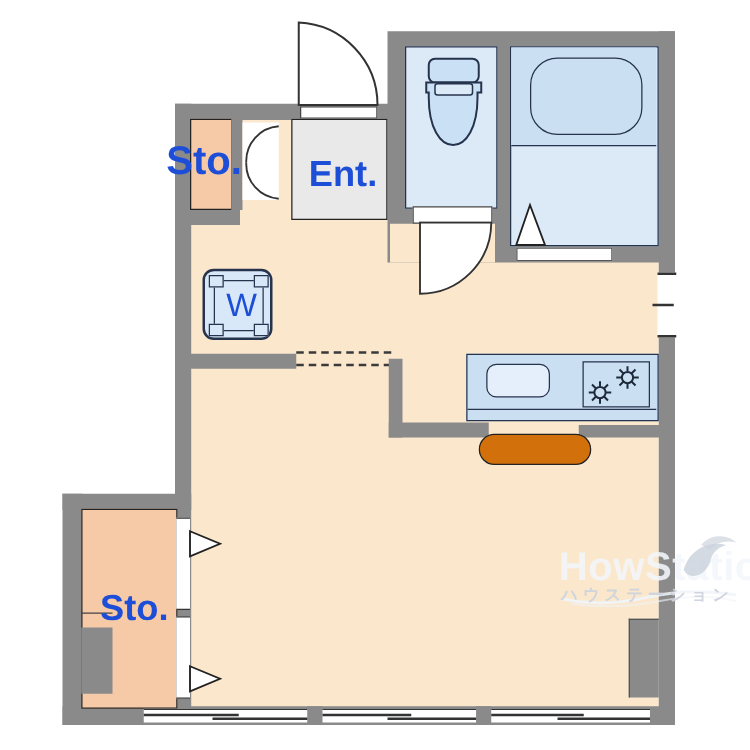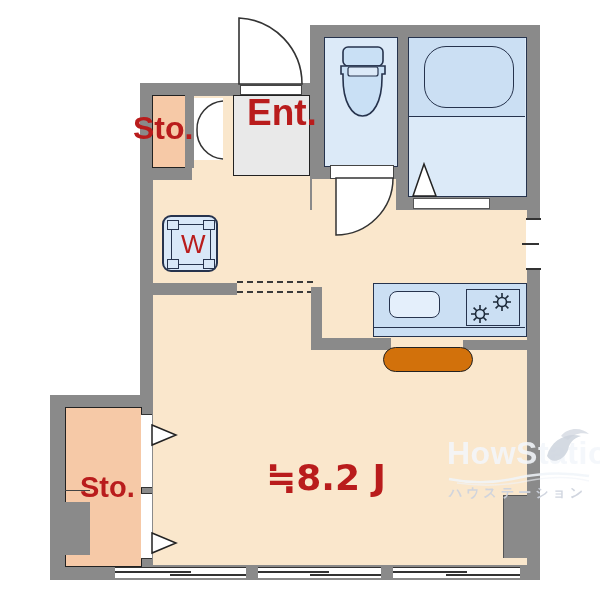--- a/index.html
+++ b/index.html
@@ -4,21 +4,21 @@
 <style>
   html,body{margin:0;padding:0;background:#fff;}
   #canvas{position:relative;width:600px;height:600px;background:#ffffff;overflow:hidden;
           font-family:"Liberation Sans","DejaVu Sans",sans-serif;}
   .abs{position:absolute;}
   .wall{position:absolute;background:#8A8A8A;}
   .floor{position:absolute;background:#FAE7CC;}
   .salmon{position:absolute;background:#F6C9A7;border:1.5px solid #222;box-sizing:border-box;}
   .wet{position:absolute;background:#DCEAF8;border:1.5px solid #26334D;box-sizing:border-box;}
   .white{position:absolute;background:#FFFFFF;}
-  .lbl{position:absolute;color:#b91c1c;font-weight:600;white-space:nowrap;line-height:1;}
+  .lbl{position:absolute;color:#1d4ed8;font-weight:600;white-space:nowrap;line-height:1;}
   .dash{position:absolute;border-top:2px dashed #3a3a3a;height:0;}
   .winline{position:absolute;background:#333;height:1.5px;}
   svg{display:block;}
 </style>
 </head>
 <body>
 
 <div id="canvas">
 
   <div class="floor" style="left:153px;top:95px;width:374px;height:472px;"></div>
@@ -40,21 +40,21 @@
   <div class="wall" style="left:185px;top:95px;width:9px;height:73px;"></div>
   <div class="white" style="left:194px;top:98px;width:29px;height:62px;"></div>
   <svg class="abs" style="left:192px;top:97px;" width="34" height="66" viewBox="0 0 34 66">
     <path d="M31,4 A28,28 0 0 0 5,33" fill="none" stroke="#333" stroke-width="1.5"></path>
     <path d="M31,62 A28,28 0 0 1 5,33" fill="none" stroke="#333" stroke-width="1.5"></path>
   </svg>
   <div class="wall" style="left:140px;top:168px;width:52px;height:12px;"></div>
   <div class="lbl" style="left:133px;top:112px;font-size:32px;">Sto.</div>
 
   <div class="abs" style="left:233px;top:95px;width:77px;height:81px;background:#E9E9E9;border:1.5px solid #222;box-sizing:border-box;"></div>
-  <div class="lbl" style="left:247px;top:94px;font-size:37px;">Ent.</div>
+  <div class="lbl" style="left:247px;top:126px;font-size:29px;">Ent.</div>
 
   <div class="wet" style="left:324px;top:37px;width:74px;height:130px;"></div>
   <svg class="abs" style="left:336px;top:44px;" width="54" height="78" viewBox="0 0 54 78">
     <rect x="7" y="3" width="40" height="19" rx="5" fill="#C9E0F5" stroke="#26334D" stroke-width="1.6"></rect>
     <path d="M5,22 h44 v8 h-3 v4 c0,24 -9,38 -19.5,38 c-10.5,0 -19.5,-14 -19.5,-38 v-4 h-2 z" fill="#C9E0F5" stroke="#26334D" stroke-width="1.6"></path>
     <rect x="12" y="23" width="30" height="9" rx="2" fill="#DCEAF8" stroke="#26334D" stroke-width="1.2"></rect>
   </svg>
   <div class="white" style="left:330px;top:165px;width:64px;height:14px;border:1px solid #444;box-sizing:border-box;"></div>
   <svg class="abs" style="left:334px;top:177px;" width="64" height="62" viewBox="0 0 64 62">
     <path d="M2,1 L2,58 A57,57 0 0 0 59,1 Z" fill="#ffffff" stroke="#333" stroke-width="1.5"></path>
@@ -97,21 +97,20 @@
       <g stroke="#1d2a3a" stroke-width="1.6" fill="none">
         <circle cx="35" cy="12" r="4.5"></circle>
         <path d="M35,3 V7 M35,17 V21 M26,12 H30.5 M39.5,12 H44 M28.6,5.6 l3.2,3.2 M38.2,15.2 l3.2,3.2 M41.4,5.6 l-3.2,3.2 M31.8,15.2 l-3.2,3.2"></path>
         <circle cx="13" cy="24" r="4.5"></circle>
         <path d="M13,15 V19 M13,29 V33 M4,24 H8.5 M17.5,24 H22 M6.6,17.6 l3.2,3.2 M16.2,27.2 l3.2,3.2 M19.4,17.6 l-3.2,3.2 M9.8,27.2 l-3.2,3.2"></path>
       </g>
     </svg>
   </div>
   <div class="abs" style="left:383px;top:347px;width:90px;height:25px;background:#D2710B;border:1.5px solid #222;border-radius:12.5px;box-sizing:border-box;"></div>
 
-  <div class="lbl" style="left:266px;top:460px;font-size:36px;font-family:'DejaVu Sans',sans-serif;">≒8.2 J</div>
 
   <div class="wall" style="left:50px;top:395px;width:103px;height:13px;"></div>
   <div class="wall" style="left:50px;top:395px;width:16px;height:185px;"></div>
   <div class="salmon" style="left:65px;top:407px;width:77px;height:160px;"></div>
   <div class="wall" style="left:65px;top:502px;width:25px;height:53px;"></div>
   <div class="abs" style="left:65px;top:490px;width:25px;height:0;border-top:1.5px solid #444;"></div>
   <div class="white" style="left:141px;top:414px;width:11px;height:74px;border-top:1px solid #333;border-bottom:1px solid #333;box-sizing:border-box;"></div>
   <div class="white" style="left:141px;top:493px;width:11px;height:66px;border-top:1px solid #333;border-bottom:1px solid #333;box-sizing:border-box;"></div>
   <svg class="abs" style="left:150px;top:423px;" width="28" height="24" viewBox="0 0 28 24">
     <path d="M2,2 L26,12 L2,22 Z" fill="#ffffff" stroke="#222" stroke-width="1.5"></path>
@@ -137,20 +136,20 @@
     <div class="winline" style="left:0;top:3px;width:58%;"></div>
     <div class="winline" style="right:0;top:6px;width:58%;"></div>
   </div>
 
   <div class="abs" style="left:445px;top:432px;width:155px;height:80px;z-index:9;">
     <div style="position:absolute;left:2px;top:3px;font-size:32px;font-weight:700;color:rgba(243,246,250,0.88);letter-spacing:0.5px;white-space:nowrap;">HowStation</div>
     <svg style="position:absolute;left:2px;top:38px;" width="145" height="16" viewBox="0 0 145 16">
       <path d="M2,9 Q35,16 70,8 T142,6" fill="none" stroke="rgba(240,244,249,0.85)" stroke-width="2.5"></path>
       <path d="M10,13 Q45,18 80,11 T142,11" fill="none" stroke="rgba(240,244,249,0.6)" stroke-width="1.6"></path>
     </svg>
-    <div style="position:absolute;left:4px;top:52px;font-size:13px;font-weight:700;color:rgba(205,211,221,0.95);letter-spacing:4px;white-space:nowrap;font-family:Liberation Mono, monospace;">ハウステーション</div>
+    <div style="position:absolute;left:4px;top:35px;font-size:13px;font-weight:700;color:rgba(205,211,221,0.95);letter-spacing:4px;white-space:nowrap;font-family:Liberation Mono, monospace;">ハウステーション</div>
     <svg style="position:absolute;left:96px;top:-6px;" width="52" height="44" viewBox="0 0 52 44">
       <path d="M6,30 C10,14 26,6 40,10 C32,12 28,18 27,24 C22,36 10,38 6,30 Z" fill="rgba(205,211,221,0.85)"></path>
       <path d="M20,10 C28,0 42,2 48,8 C40,6 32,8 27,14 Z" fill="rgba(205,211,221,0.7)"></path>
     </svg>
   </div>
 
 </div>
 
 </body></html>

